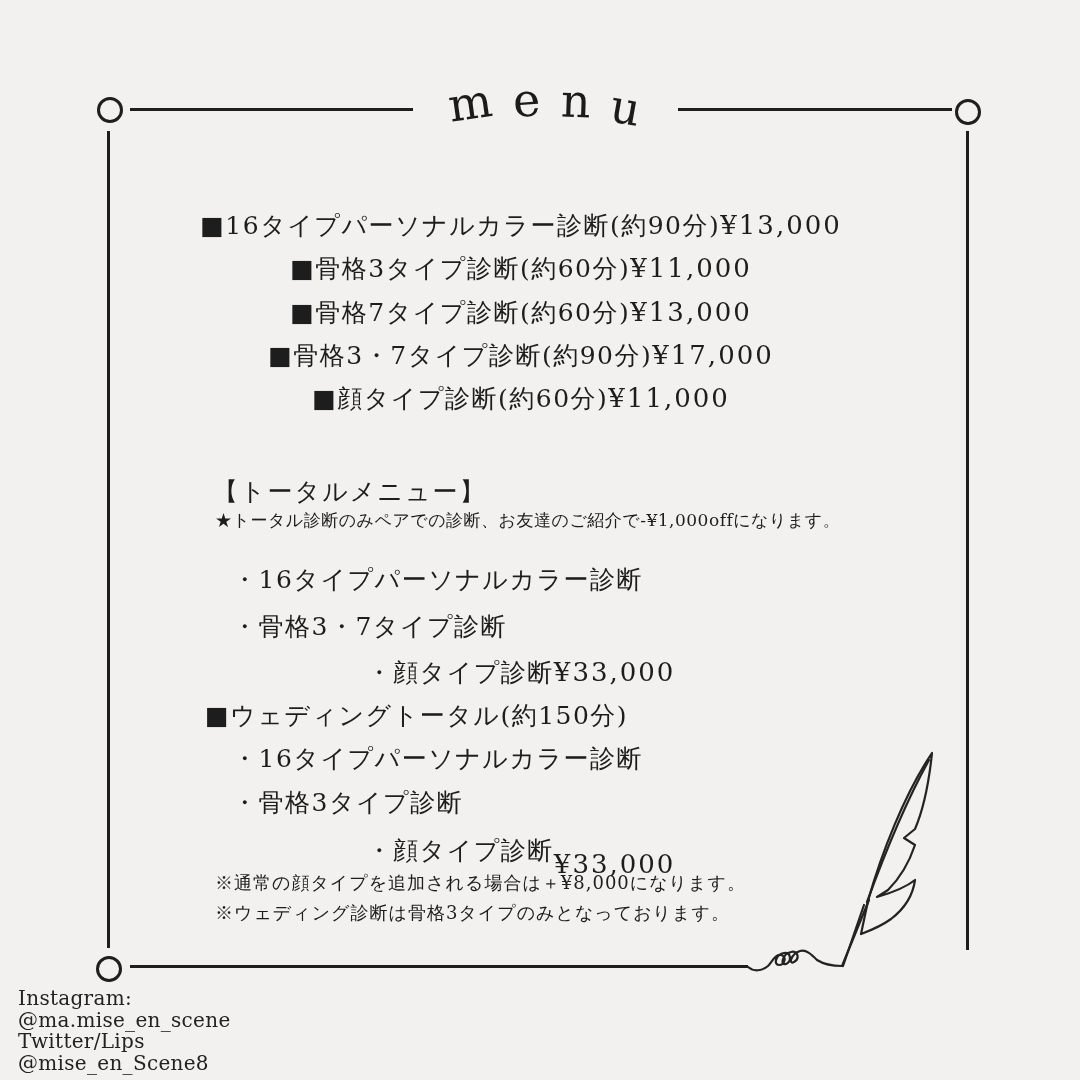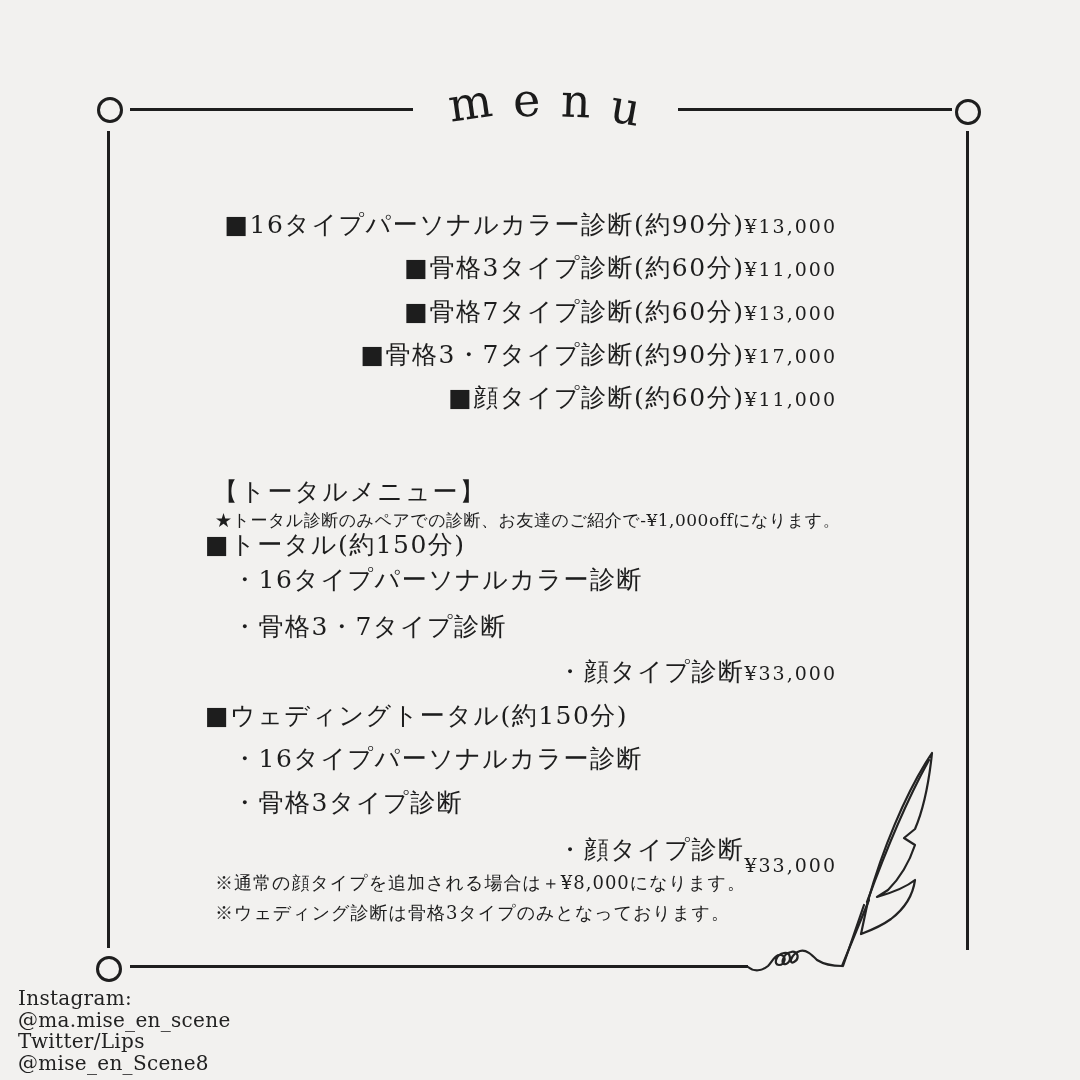--- a/index.html
+++ b/index.html
@@ -28,23 +28,23 @@
   
   .menu-title{position:absolute;left:430px;top:78px;width:230px;display:flex;justify-content:center;gap:21px;font-size:46px;color:#1b1b1b;}
   .menu-title span{display:inline-block;line-height:1;}
   .mt-0{transform:rotate(-8deg) translateY(2px);}
   .mt-1{transform:rotate(-4deg) translateY(-1px);}
   .mt-2{transform:rotate(2deg) translateY(0px);}
   .mt-3{transform:rotate(10deg) translateY(7px);}
 
   
   .sec-heading{position:absolute;left:213px;font-size:25px;letter-spacing:2px;line-height:32px;white-space:nowrap;}
-  .row{position:absolute;left:205px;width:632px;display:flex;justify-content:flex-end;align-items:baseline;font-size:25px;line-height:32px;white-space:nowrap;}
+  .row{position:absolute;left:205px;width:632px;display:flex;justify-content:center;align-items:baseline;font-size:25px;line-height:32px;white-space:nowrap;}
   .row .label{letter-spacing:1.5px;}
-  .price{font-size:19px;letter-spacing:2px;}
+  .price{font-size:26px;letter-spacing:2px;}
   .group-title{position:absolute;left:205px;font-size:25px;letter-spacing:1.5px;line-height:32px;white-space:nowrap;}
   .sub-item{position:absolute;left:205px;font-size:25px;letter-spacing:1.5px;line-height:32px;white-space:nowrap;margin-left:27px;}
   .note{position:absolute;left:215px;font-size:17px;letter-spacing:0.5px;line-height:22px;white-space:nowrap;text-align:right;}
   .footnote{position:absolute;left:215px;font-size:18px;letter-spacing:1px;line-height:24px;white-space:nowrap;}
   .price-offset{position:relative;top:14px;}
 
   
   .footer{position:absolute;left:18px;top:988px;font-size:20px;line-height:21.5px;letter-spacing:0.3px;color:#222;}
 
   
@@ -89,21 +89,20 @@
     <span class="price">¥17,000</span>
   </div>
   <div class="row" style="top:382px">
     <span class="label">■顔タイプ診断(約60分)</span>
     <span class="price">¥11,000</span>
   </div>
 
   <div class="sec-heading" style="top:476px">【トータルメニュー】</div>
   <div class="note" style="top:509px">★トータル診断のみペアでの診断、お友達のご紹介で-¥1,000offになります。</div>
 
-  <div class="group-title" style="top:529px">■トータル(約150分)</div>
   <div class="sub-item" style="top:564px">・16タイプパーソナルカラー診断</div>
   <div class="sub-item" style="top:611px">・骨格3・7タイプ診断</div>
   <div class="row" style="top:656px">
     <span class="label">・顔タイプ診断</span>
     <span class="price">¥33,000</span>
   </div>
 
   <div class="group-title" style="top:700px">■ウェディングトータル(約150分)</div>
   <div class="sub-item" style="top:743px">・16タイプパーソナルカラー診断</div>
   <div class="sub-item" style="top:787px">・骨格3タイプ診断</div>

